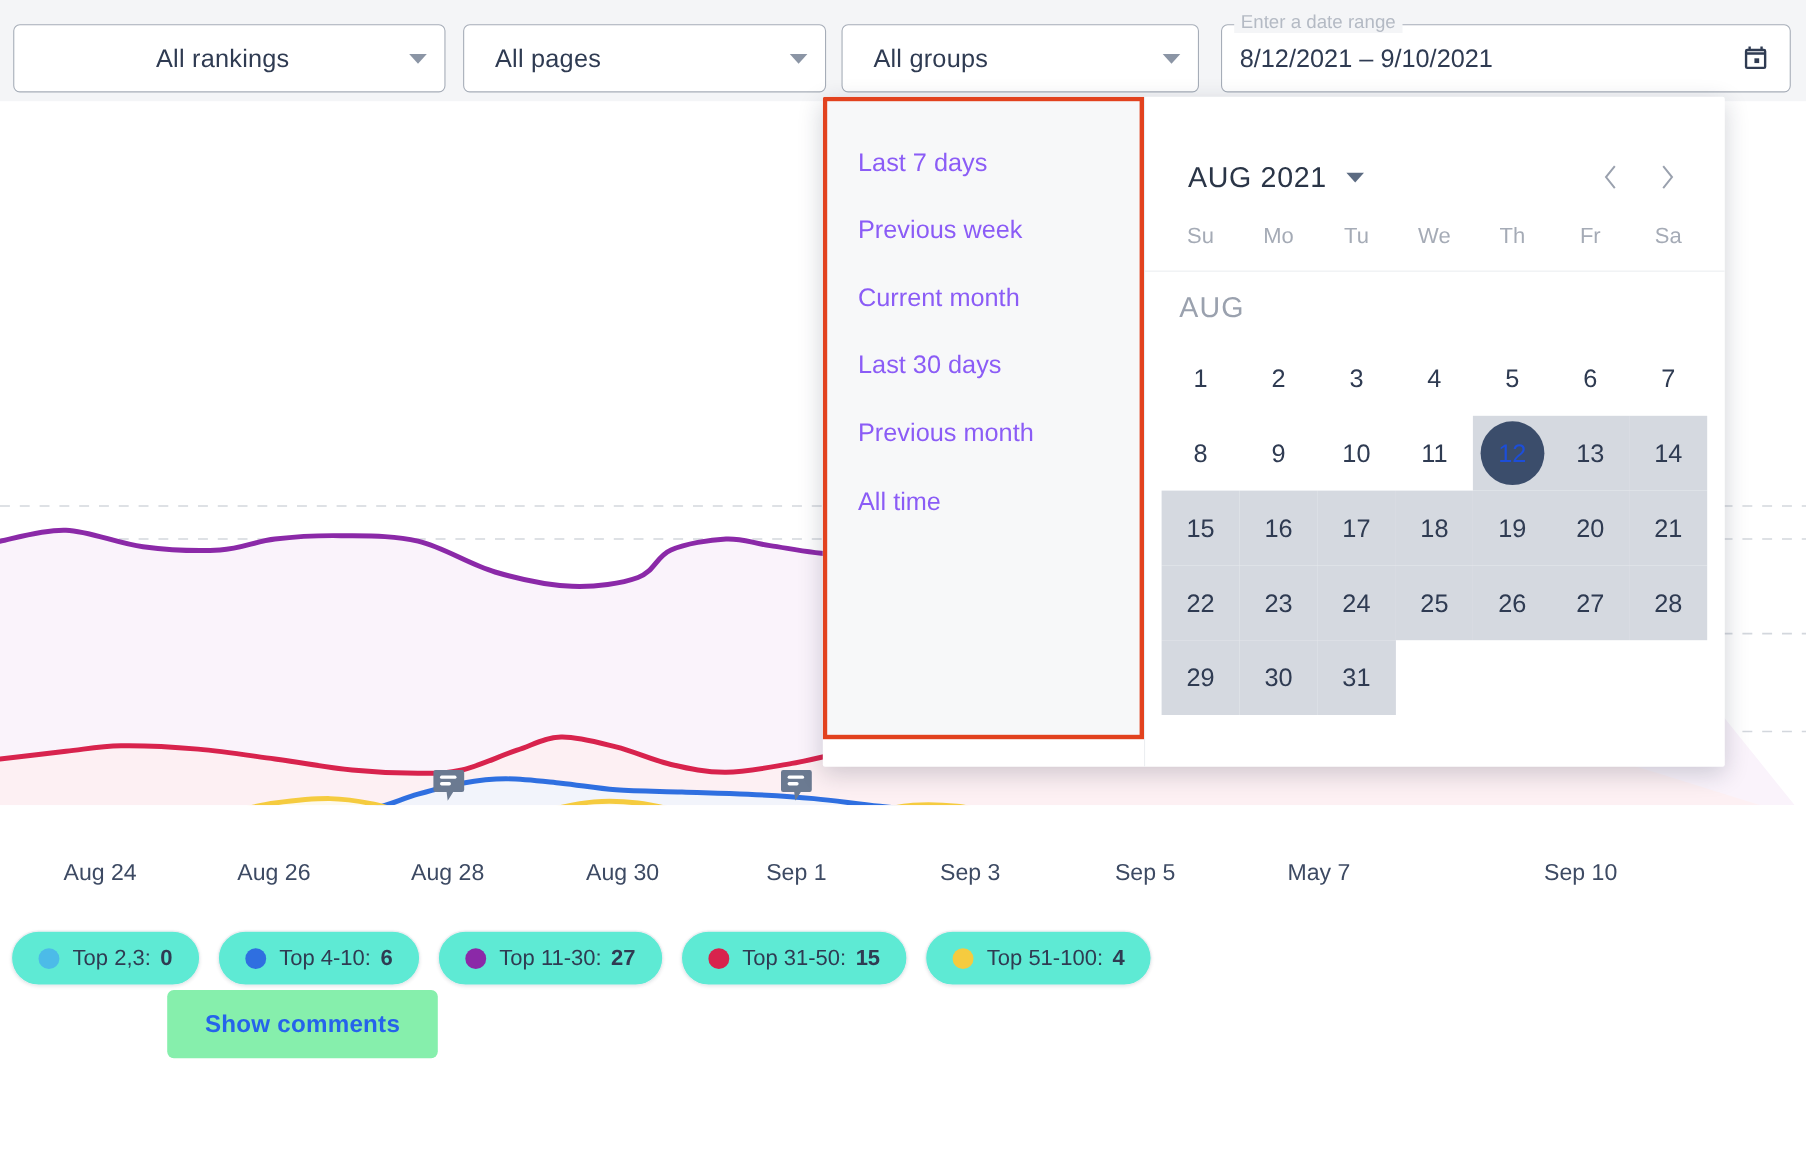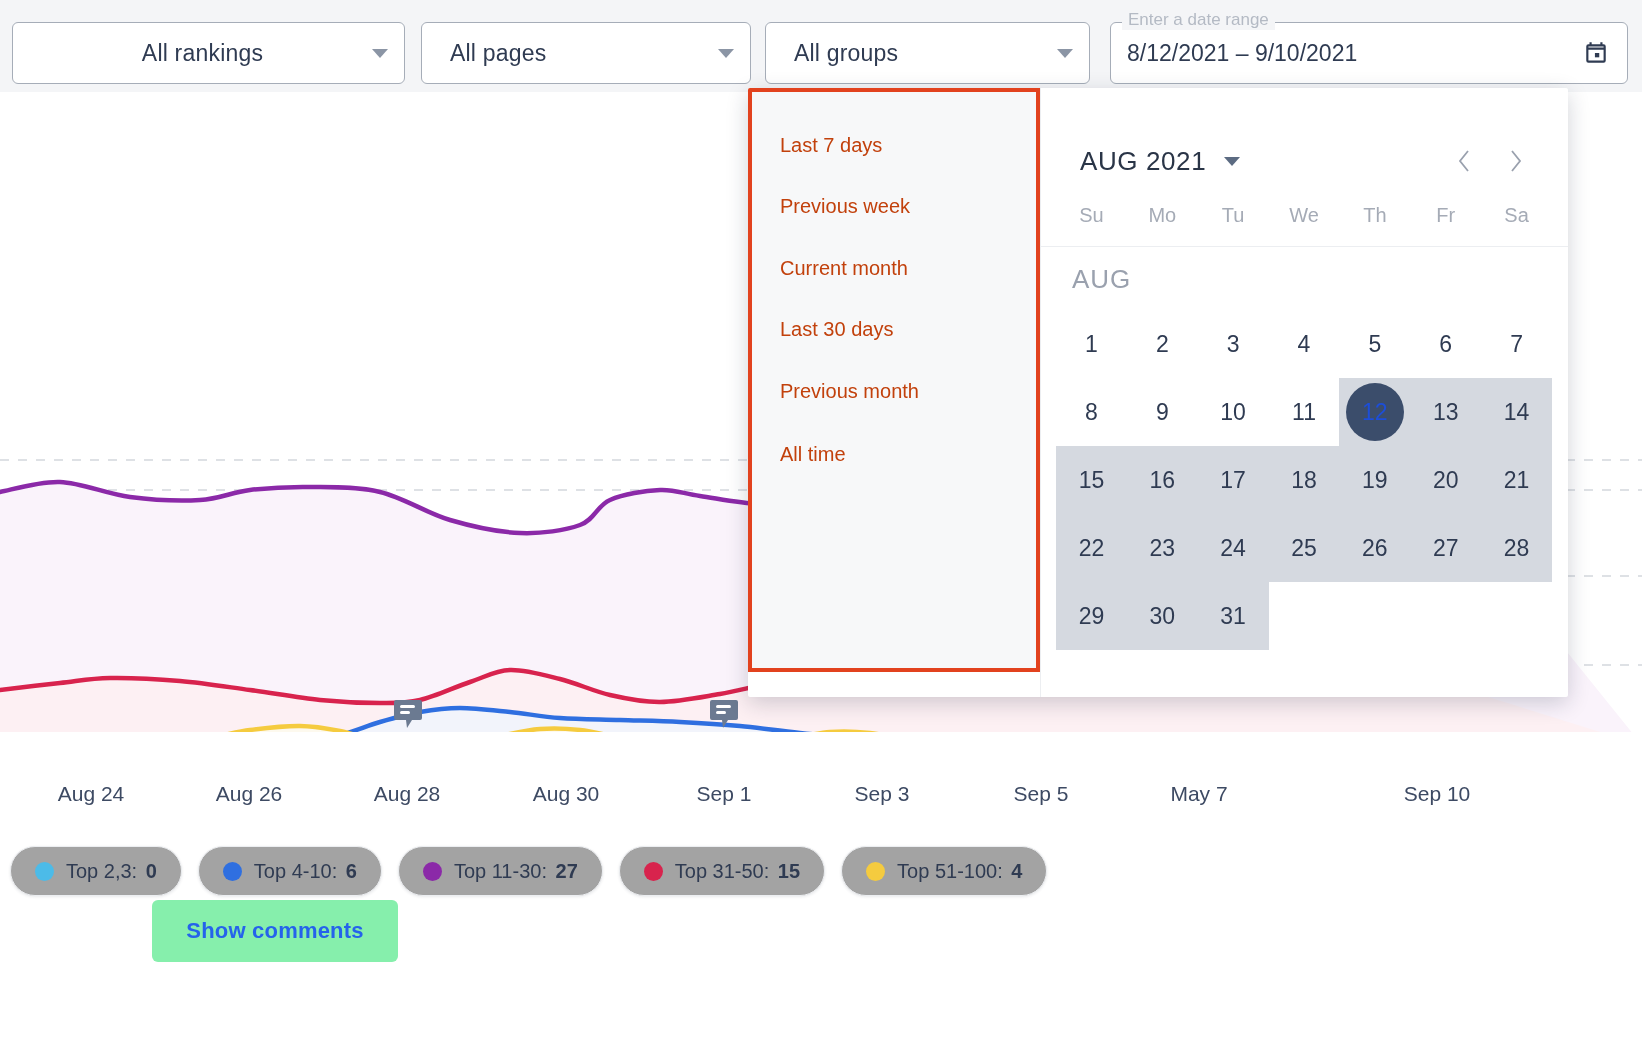--- a/index.html
+++ b/index.html
@@ -79,21 +79,21 @@
   .cmt-marker { position: absolute; width: 30px; height: 34px; }
 
   
   .legend {
     position: absolute; left: 10px; top: 846px;
     display: flex; align-items: center; gap: 16px;
   }
   .pill {
     display: flex; align-items: center; gap: 12px;
     height: 50px; padding: 0 24px;
-    background: #a3a3a3;
+    background: #5eead4;
     border: 1px solid #eceef1;
     border-radius: 25px;
     box-shadow: 0 1px 3px rgba(30,40,60,.10);
   }
   .pdot { width: 19px; height: 19px; border-radius: 50%; flex: 0 0 auto; }
   .plab { font-size: 20px; color: #2f3b52; white-space: nowrap; }
   .plab b { font-weight: 700; margin-left: 3px; }
 
   
   .show-comments {
@@ -116,21 +116,21 @@
     border-radius: 2px;
     overflow: hidden;
   }
   .dp-presets {
     position: absolute; left: 0; top: 0; width: 292px; height: 584px;
     background: #f7f8f9;
     border: 4px solid #e2421e;
   }
   .dp-preset-item {
     position: absolute; left: 28px;
-    font-size: 20px; color: #c2410c;
+    font-size: 23px; color: #8b5cf6;
     white-space: nowrap; cursor: pointer;
   }
   .dp-divider {
     position: absolute; left: 292px; top: 0; width: 1px; height: 609px;
     background: #eceef1;
   }
 
   .cal {
     position: absolute; left: 292px; top: 0; width: 528px; height: 609px;
   }

